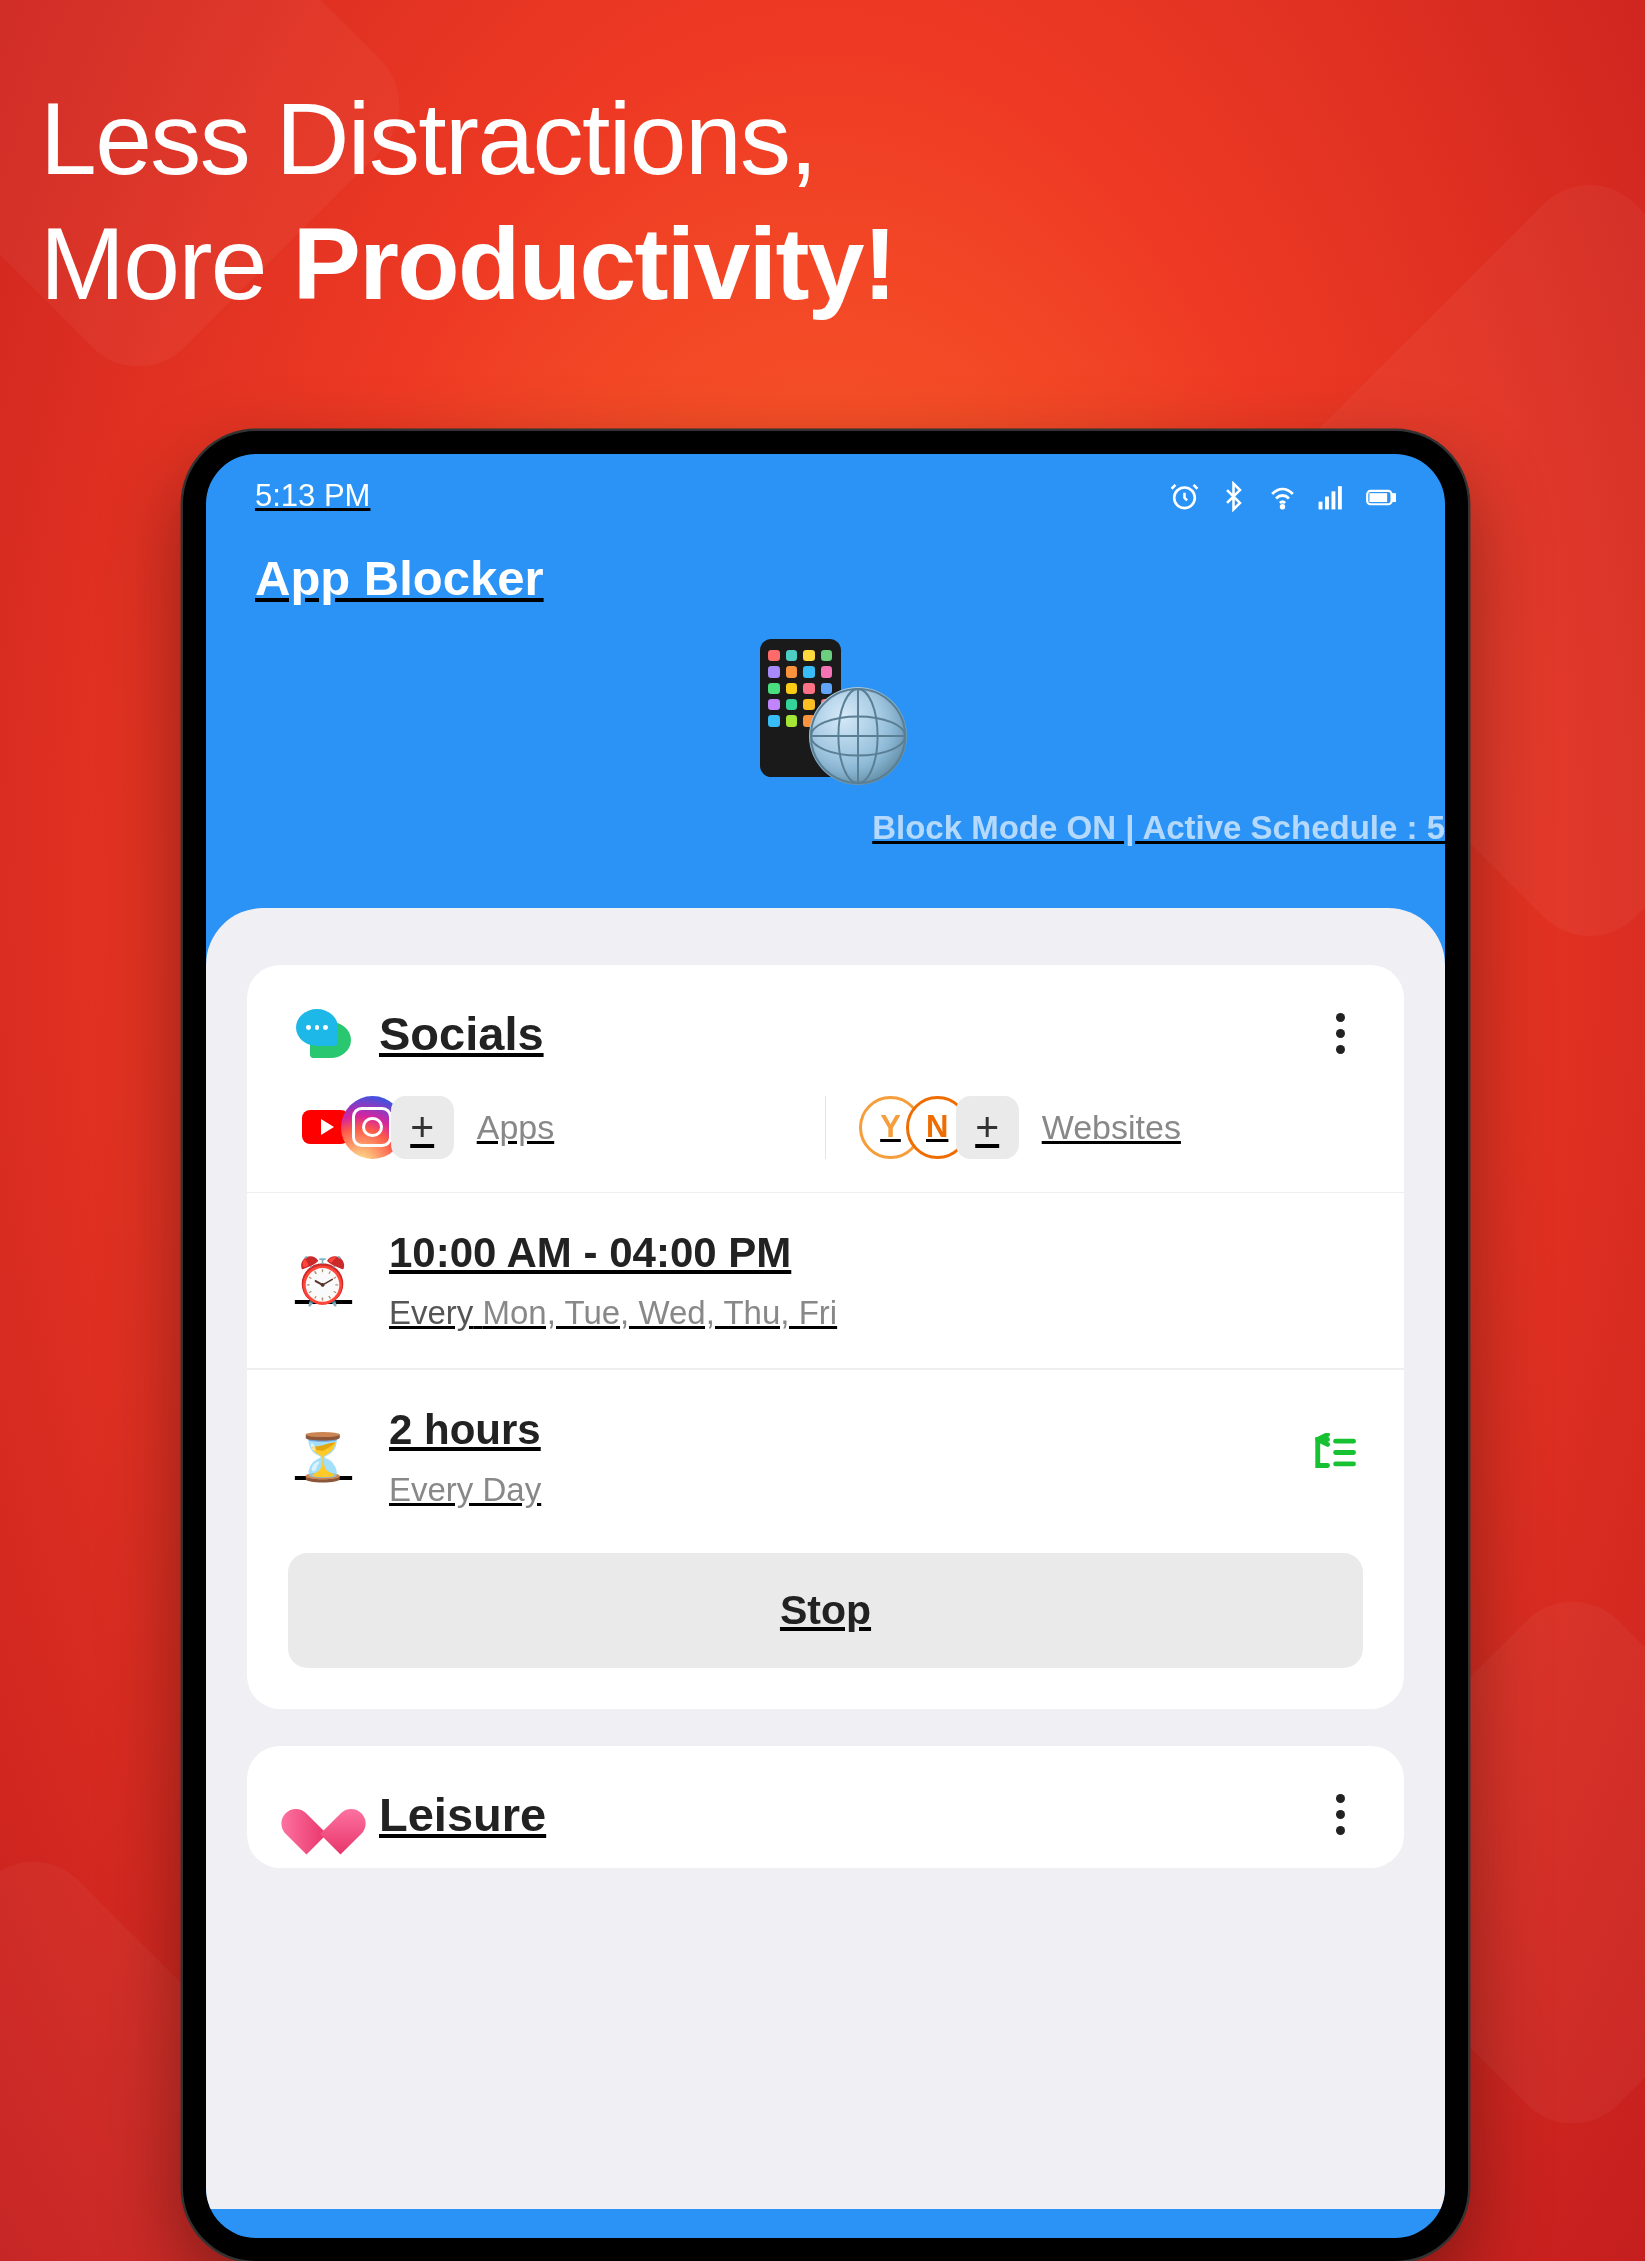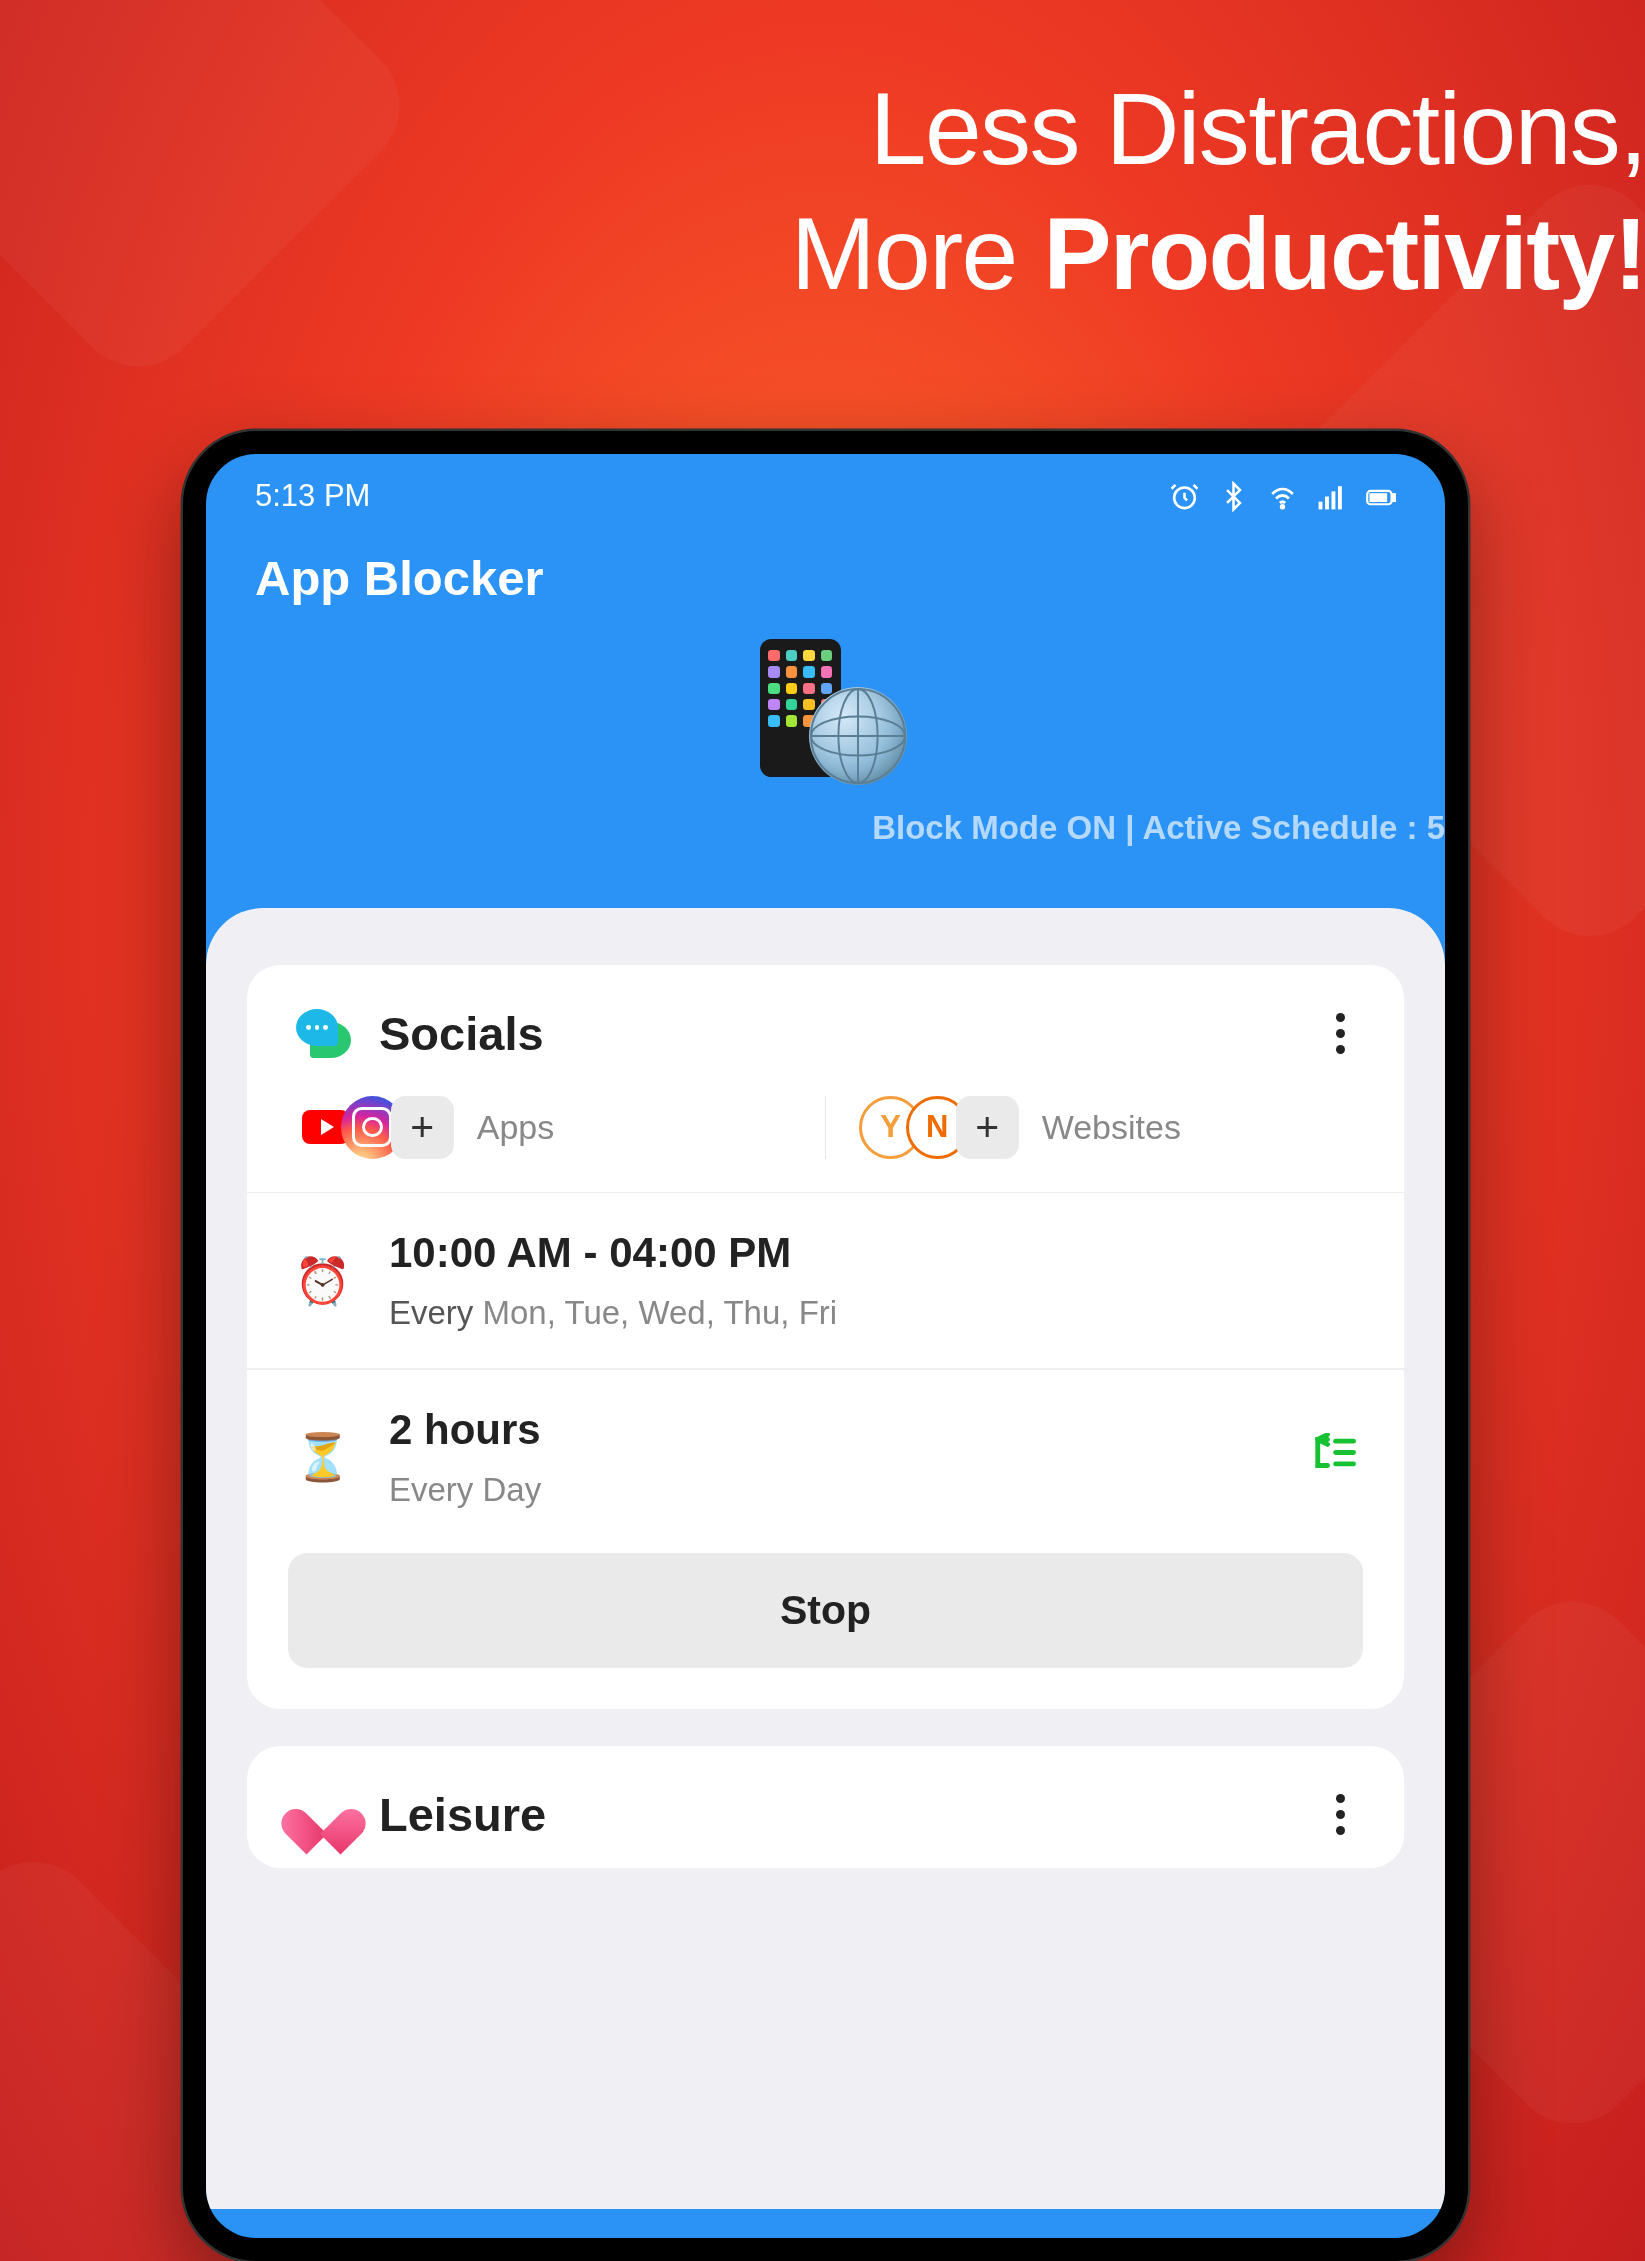--- a/index.html
+++ b/index.html
@@ -16,24 +16,24 @@
   background: radial-gradient(ellipse at 50% 40%, #ff6a2b 0%, #ee3a24 45%, #c41e1e 100%);
 }
 .bg-shape {
   position: absolute;
   border-radius: 65px;
   background: rgba(255,255,255,0.04);
   transform: rotate(45deg);
 }
 .headline {
   position: absolute;
-  top: 71px;
+  top: 81px;
   left: 0;
   right: 0;
-  text-align: right;
+  text-align: left;
   color: #fff;
   padding-left: 40px;
 }
 .headline .line1 {
   font-size: 102px;
   font-weight: 500;
   letter-spacing: -1.6px;
 }
 .headline .line2 {
   font-size: 102px;
@@ -47,20 +47,21 @@
 .tablet {
   position: absolute;
   top: 431px;
   left: 183px;
   width: 1285px;
   height: 1830px;
   background: #000;
   border-radius: 73px;
   padding: 23px;
   box-shadow: 0 0 0 2.4px #333, 0 33px 81px rgba(0,0,0,0.4);
+  text-decoration: underline;
 }
 .screen {
   width: 100%;
   height: 100%;
   background: #2a93f5;
   border-radius: 50px;
   overflow: hidden;
   position: relative;
 }
 .status-bar {

